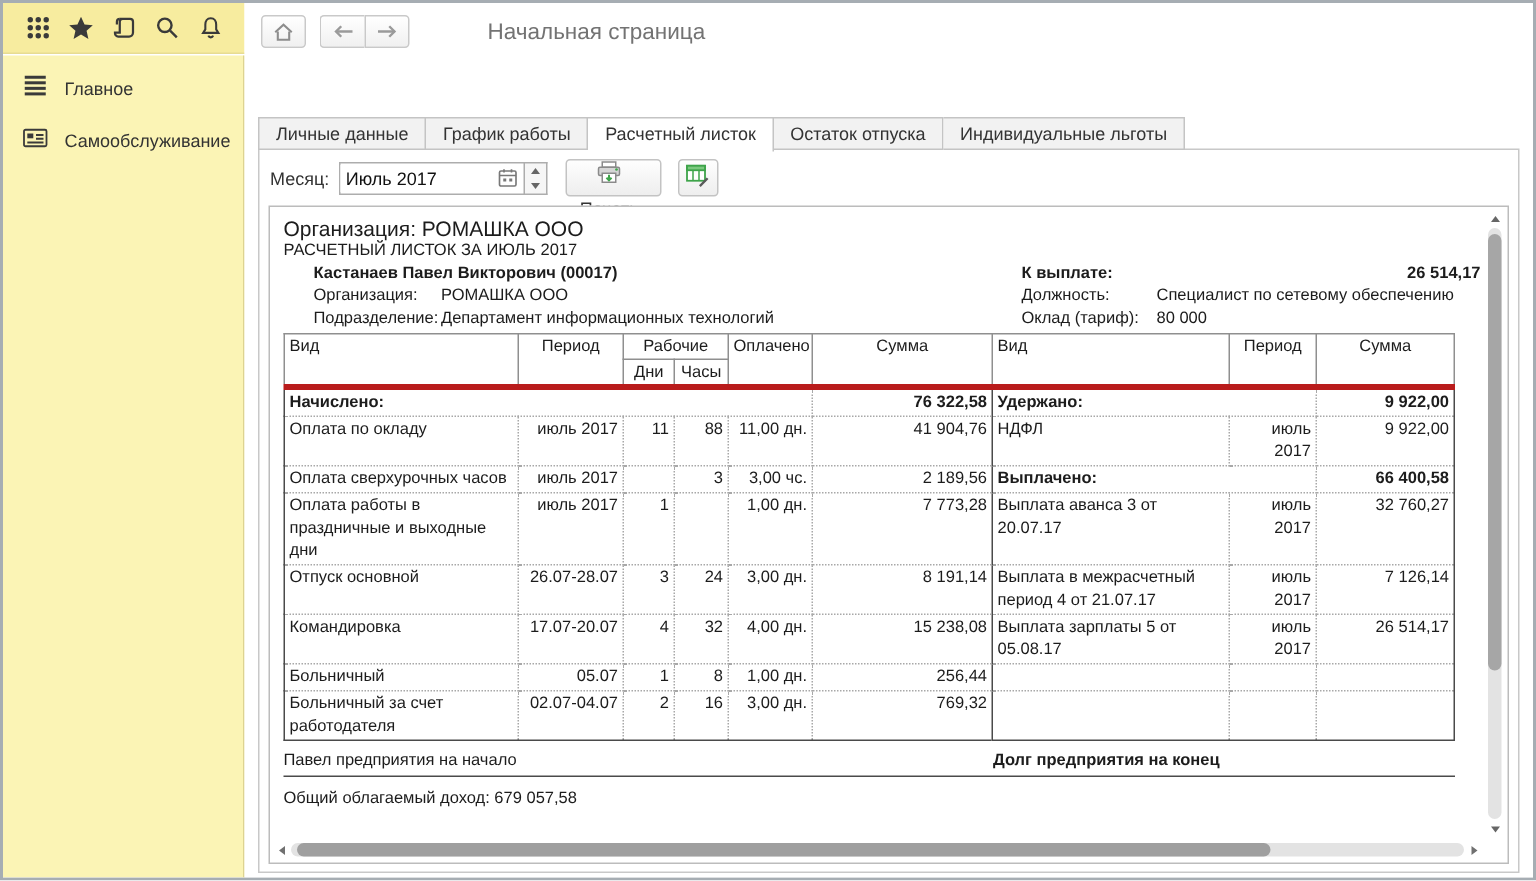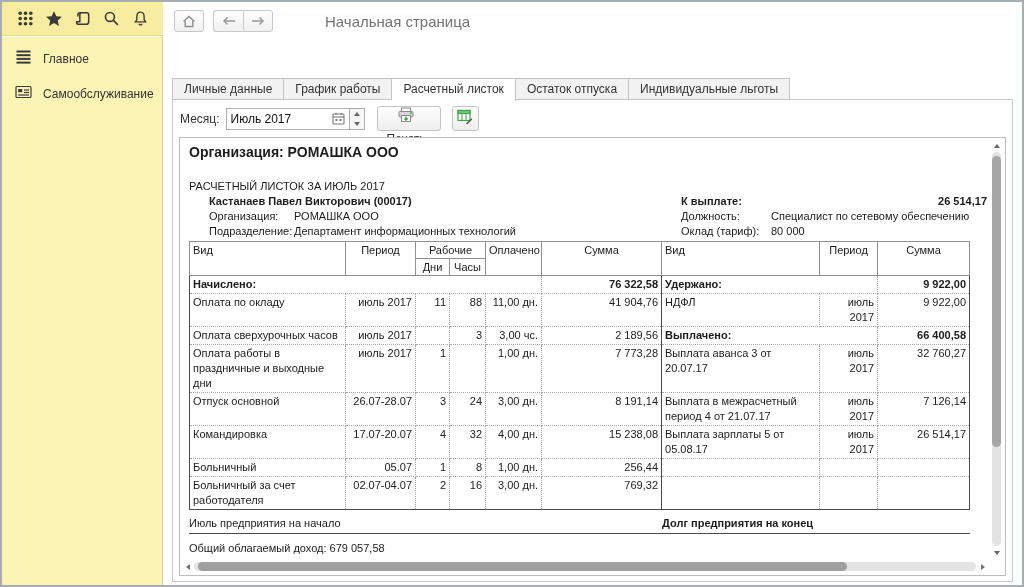--- a/index.html
+++ b/index.html
@@ -47,38 +47,38 @@
   .tri-up { width:0; height:0; border-left:3px solid transparent; border-right:3px solid transparent; border-bottom:4px solid #666; }
   .tri-down { width:0; height:0; border-left:3px solid transparent; border-right:3px solid transparent; border-top:4px solid #666; }
   .btn { height:25px; border:1px solid #c3c3c3; border-radius:3px; background:linear-gradient(#fefefe,#eeeeee);
          display:flex; align-items:center; gap:6px; font-size:12px; color:#333; cursor:pointer;flex-direction:column; }
   .print-btn { margin-left:12px; padding:0 14px 0 9px; }
   .settings-btn { margin-left:11px; width:27px; justify-content:center; }
 
   
   .report-panel { position:absolute; left:6px; top:37px; right:6px; bottom:5px; border:1px solid #bcbcbc; background:#fff; overflow:hidden; }
   .report-content { position:absolute; left:9px; top:6px; width:800px; }
-  .org-title { font-size:14px; font-weight:bold; color:#1c1c1c; margin-bottom:19px; }
+  .org-title { font-size:14px; font-weight:normal; color:#1c1c1c; }
   .rline { font-size:11px; line-height:15px; color:#1c1c1c; }
   .row780 { width:781px; display:flex; font-size:11px; line-height:15px; color:#1c1c1c;margin-left:20px; }
   .half-l { width:472px; display:flex; }
   .half-r { width:309px; display:flex; }
   .lbl-l { flex:0 0 85px; }
   .lbl-r { flex:0 0 90px; }
   .bold { font-weight:bold; }
   .val-right { flex:1; text-align:right; padding-right:3px; }
 
   
   .payslip-table { border-collapse:collapse; table-layout:fixed; width:781px; font-size:11px; margin-top:2px;
                    border:1px solid #4a4a4a; }
   .payslip-table th { font-weight:normal; text-align:center; vertical-align:top; padding:1px 3px; line-height:14px;
                       border:1px solid #8f8f8f; color:#1c1c1c; }
   .payslip-table th.cl { text-align:left; }
   .payslip-table td { vertical-align:top; padding:1px 3px; line-height:15px; border:1px dotted #a8a8a8; color:#1c1c1c; overflow:hidden; }
-  .payslip-table tbody tr:first-child td { border-top:1px solid #b91c1c; }
+  .payslip-table tbody tr:first-child td { border-top:4px solid #b91c1c; }
   .payslip-table .rsep { border-left:1px solid #4a4a4a; }
   .cb { font-weight:bold; }
   .cr { text-align:right; }
   .cl { text-align:left; }
 
   .fline { position:relative; width:781px; height:20px; margin-top:4px; border-bottom:1px solid #4a4a4a;
            font-size:11px; line-height:18px; color:#1c1c1c; }
   .fline .fr { position:absolute; left:473px; top:0;font-weight:bold; }
   .total-line { margin-top:8px; font-size:11px; color:#1c1c1c; }
 
@@ -396,21 +396,21 @@
                   <td class="cr">3,00 дн.</td>
                   <td class="cr">769,32</td>
                   <td class="cl rsep"></td>
                   <td class="cr"></td>
                   <td class="cr"></td>
                 </tr>
               </tbody>
           </table>
 
           <div class="fline">
-            <span>Июль предприятия на начало</span>
+            <span>Павел предприятия на начало</span>
             <span class="fr">Долг предприятия на конец</span>
           </div>
           <div class="total-line">Общий облагаемый доход: 679 057,58</div>
         </div>
 
         <div class="vscroll">
           <span class="varrow" style="top:0">
               <span class="tri-up"></span>
             </span>
           <div class="vtrack">

